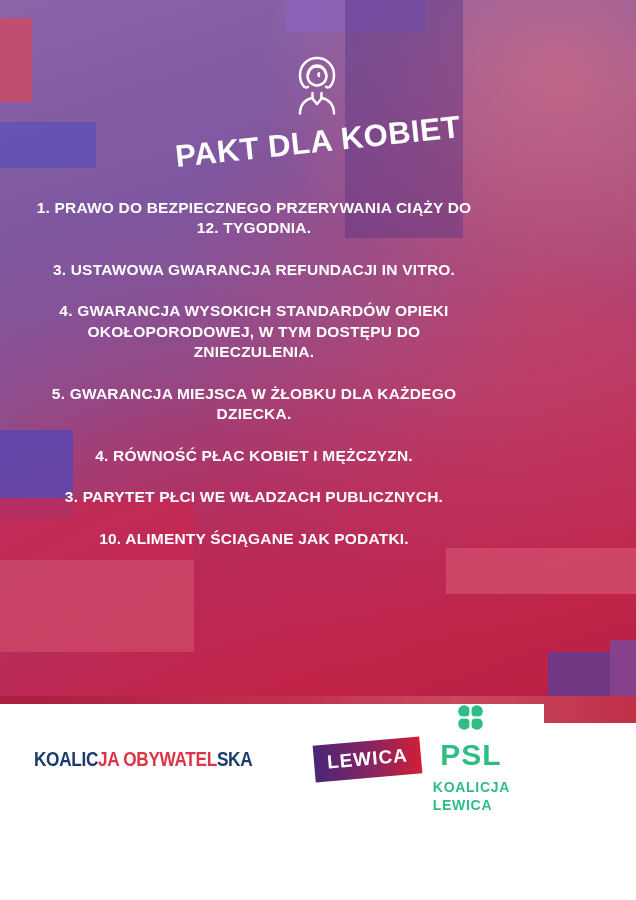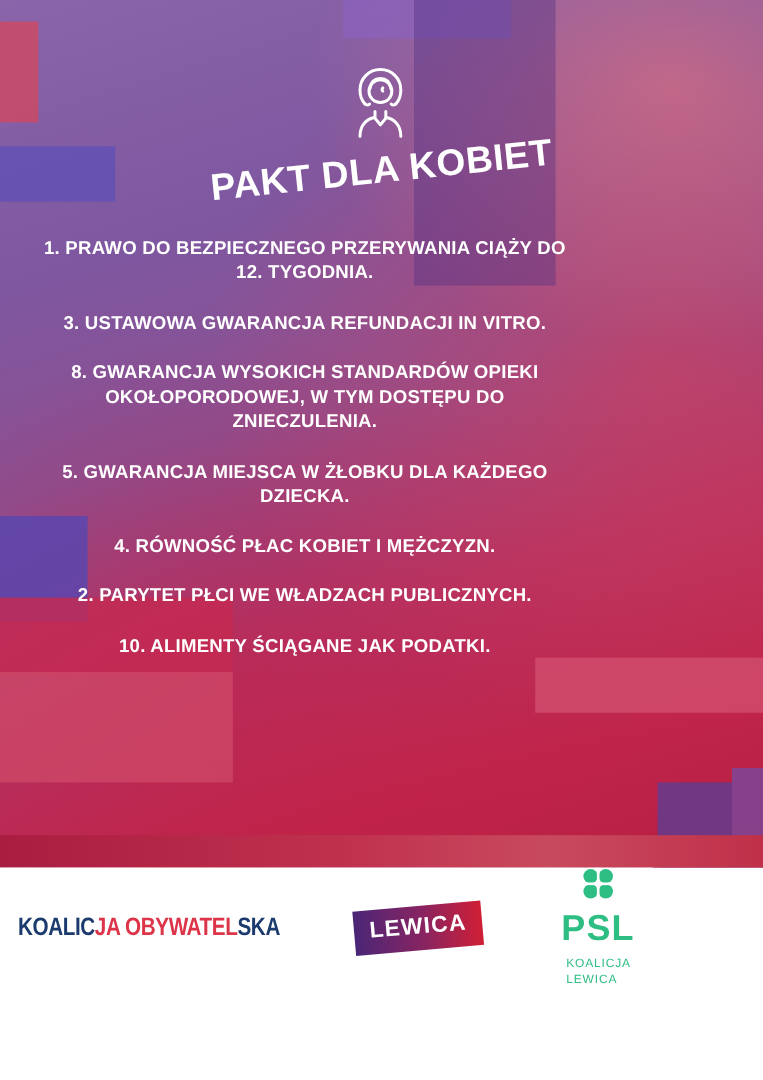--- a/index.html
+++ b/index.html
@@ -36,40 +36,40 @@
   }
   .demands{
     position:absolute;left:0;top:198px;width:508px;box-sizing:border-box;
     padding:0 36px;display:flex;flex-direction:column;gap:21px;
   }
   .demand{
     margin:0;color:#ffffff;text-align:center;
     font-size:15.5px;font-weight:700;line-height:1.32;letter-spacing:.2px;
   }
   .logos{
-    position:absolute;left:0;top:723px;width:544px;height:62px;box-sizing:border-box;
+    position:absolute;left:0;top:704px;width:544px;height:62px;box-sizing:border-box;
     display:grid;grid-template-columns:1fr auto 1fr;align-items:center;
-    padding:0 15px;background:#ffffff;
+    padding:0 34px;background:#ffffff;
   }
   .ko-logo{
     justify-self:start;white-space:nowrap;font-size:21px;font-weight:700;
     letter-spacing:-.4px;transform:scaleX(.82);transform-origin:left center;
   }
   .ko-navy{color:#1b3a6d;}
   .ko-red{color:#dc3448;}
   .lewica-banner{
     justify-self:center;display:inline-block;transform:rotate(-5deg);
     background:linear-gradient(90deg,#4a2677 0%,#8a2460 55%,#d01f35 100%);
     color:#ffffff;font-size:19px;font-weight:700;letter-spacing:1px;
     padding:7px 13px 8px 13px;margin-left:14px;
   }
   .psl-logo{justify-self:end;display:flex;align-items:center;gap:9px;flex-direction:column;}
   .psl-clover{width:27px;height:27px;flex:0 0 auto;}
   .psl-name{color:#2ebd82;font-size:30px;font-weight:700;letter-spacing:1px;line-height:1;}
-  .psl-sub{color:#2ebd82;font-size:10px;font-weight:400;letter-spacing:.7px;line-height:1.25;margin-left:1px;}
+  .psl-sub{color:#2ebd82;font-size:14px;font-weight:700;letter-spacing:.7px;line-height:1.25;margin-left:1px;}
 </style>
 </head>
 <body>
 
 <div class="art">
   <div>
     <div class="rect r1"></div>
     <div class="rect r2"></div>
     <div class="rect r3"></div>
     <div class="rect r4"></div>
@@ -91,24 +91,24 @@
     <path d="M26,18.8 C25.2,19.8 25.2,20.8 26,21.4"></path>
     <path d="M19.5,38.5 L19.5,43.5 M28.5,38.5 L28.5,43.5"></path>
     <path d="M7,59 C7,49.5 13,44.5 19,43.5 L24,49.5 L29,43.5 C35,44.5 41,49.5 41,59"></path>
   </svg>
 
   <div class="poster-title">PAKT DLA KOBIET</div>
 
   <div class="demands">
     <p class="demand">1. PRAWO DO BEZPIECZNEGO PRZERYWANIA CIĄŻY DO 12. TYGODNIA.</p>
     <p class="demand">3. USTAWOWA GWARANCJA REFUNDACJI IN VITRO.</p>
-    <p class="demand">8. GWARANCJA WYSOKICH STANDARDÓW OPIEKI OKOŁOPORODOWEJ, W TYM DOSTĘPU DO ZNIECZULENIA.</p>
+    <p class="demand">4. GWARANCJA WYSOKICH STANDARDÓW OPIEKI OKOŁOPORODOWEJ, W TYM DOSTĘPU DO ZNIECZULENIA.</p>
     <p class="demand">5. GWARANCJA MIEJSCA W ŻŁOBKU DLA KAŻDEGO DZIECKA.</p>
     <p class="demand">4. RÓWNOŚĆ PŁAC KOBIET I MĘŻCZYZN.</p>
-    <p class="demand">2. PARYTET PŁCI WE WŁADZACH PUBLICZNYCH.</p>
+    <p class="demand">3. PARYTET PŁCI WE WŁADZACH PUBLICZNYCH.</p>
     <p class="demand">10. ALIMENTY ŚCIĄGANE JAK PODATKI.</p>
   </div>
 </div>
 
 <div class="logos">
   <div class="ko-logo">
     <span class="ko-navy">KOALIC</span><span class="ko-red">JA OBYWATEL</span><span class="ko-navy">SKA</span>
   </div>
 
   <div class="lewica-banner">LEWICA</div>

